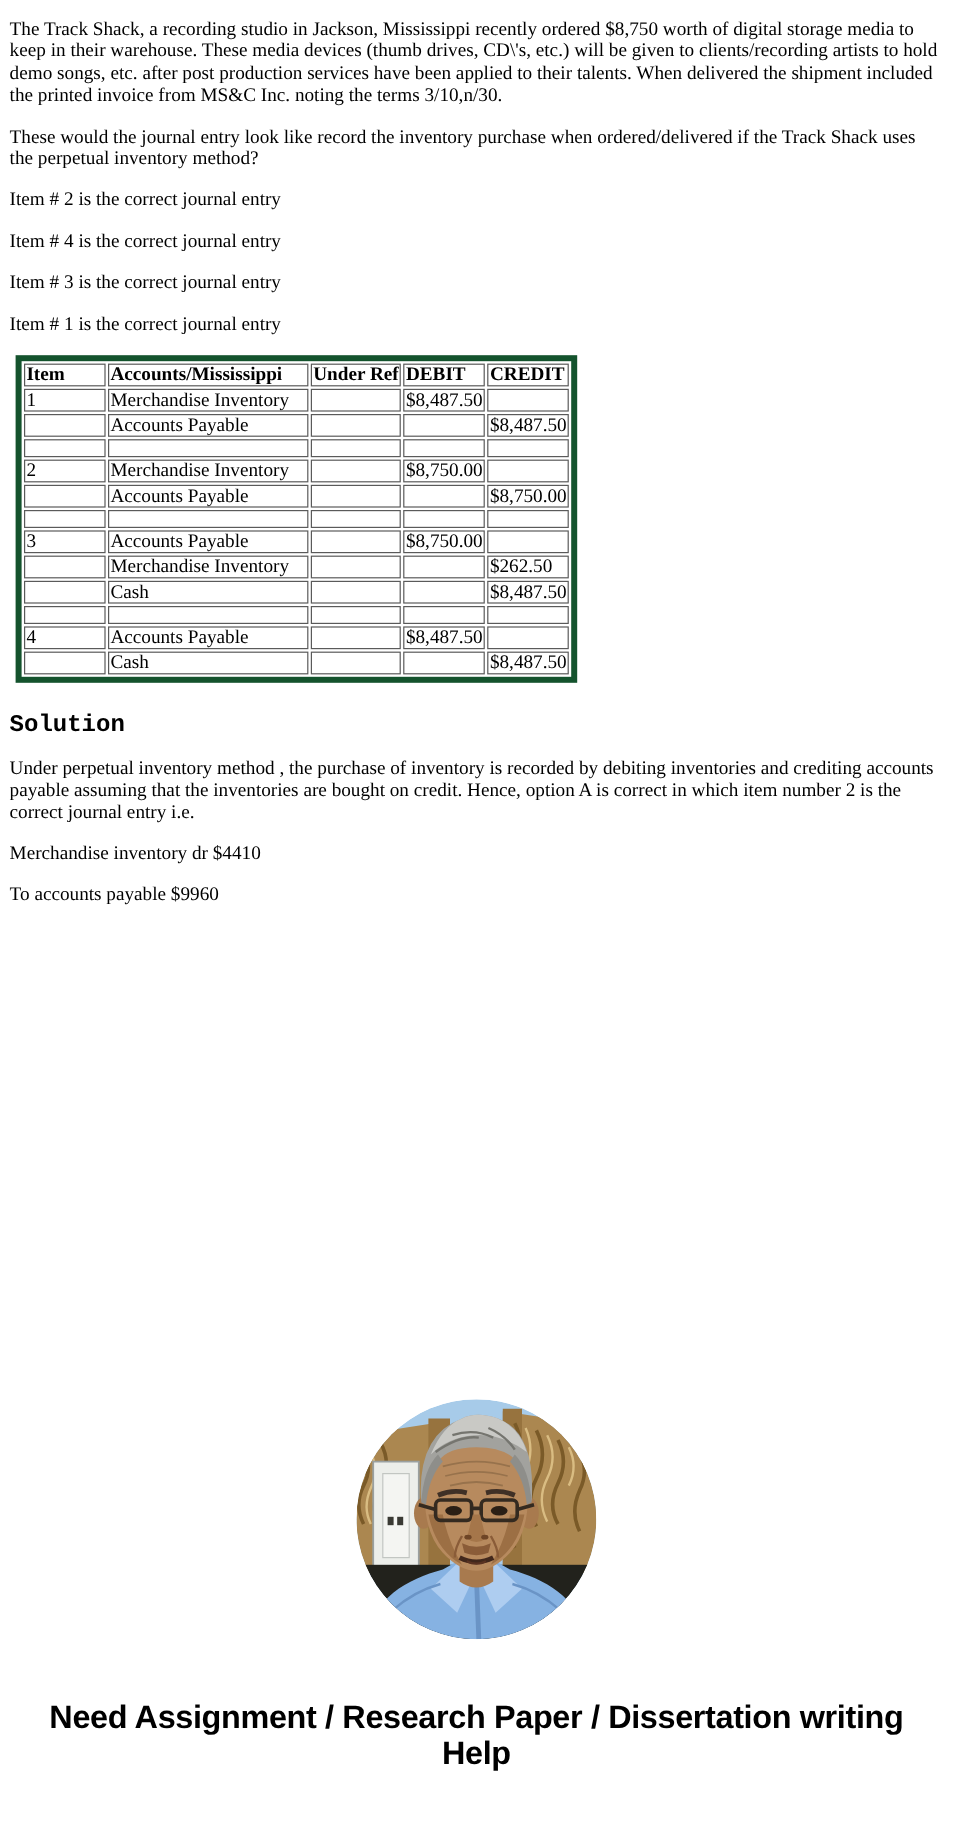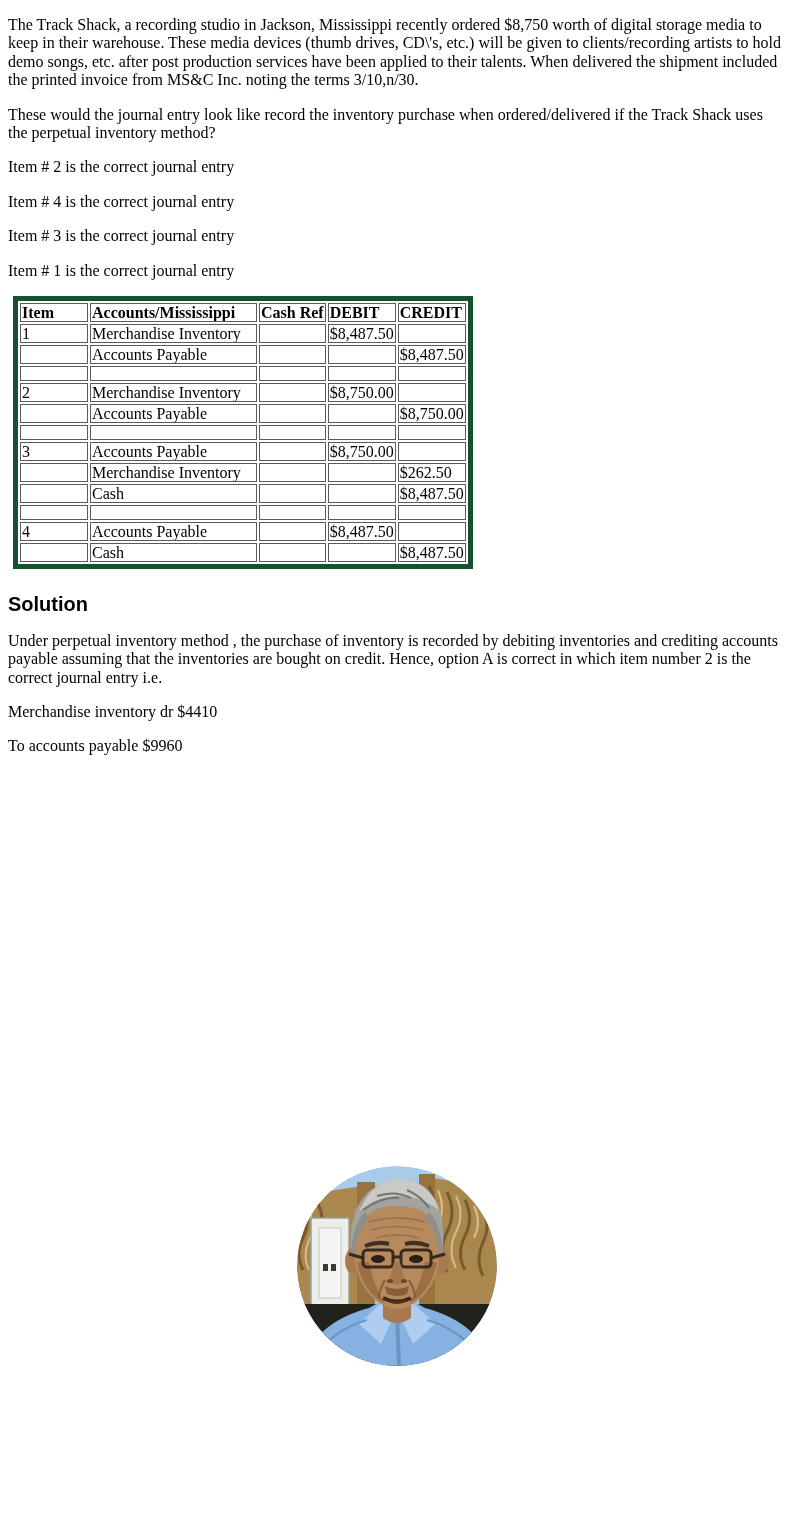--- a/index.html
+++ b/index.html
@@ -41,21 +41,21 @@
   col.c-credit  { width: 66px; }
   tr.empty td { height: 13px; line-height: 13px; }
   td.indent0 { padding-left: 1px; }
   td.indent1 { padding-left: 13px; }
   td.indent2 { padding-left: 17px; }
 
   h3.solution-heading {
     font-size: 20px;
     font-weight: bold;
     margin: 24px 0 16px 0;
-    font-family: Liberation Sans, sans-serif;
+    font-family: Liberation Mono, monospace;
   }
 
   .avatar-wrap {
     width: 200px;
     height: 200px;
     margin: 410px auto 0 auto;
     border-radius: 50%;
     overflow: hidden;
   }
   .avatar-wrap svg { display: block; }
@@ -89,21 +89,21 @@
     <col class="c-item">
       <col class="c-desc">
       <col class="c-postref">
       <col class="c-debit">
       <col class="c-credit">
   </colgroup>
   <thead>
     <tr>
       <th>Item</th>
       <th>Accounts/Mississippi</th>
-      <th>Cash Ref</th>
+      <th>Under Ref</th>
       <th>DEBIT</th>
       <th>CREDIT</th>
     </tr>
   </thead>
   <tbody>
       <tr>
         <td>1</td>
         <td class="indent0">Merchandise Inventory</td>
         <td>&nbsp;</td>
         <td>$8,487.50</td>
@@ -272,13 +272,14 @@
 
       <path d="M88,120 q12,6 24,0 l-2,8 q-10,4 -20,0 Z" fill="#8a5c38"></path>
 
       <path d="M86,132 q14,7 28,0" stroke="#42281c" stroke-width="4" fill="none"></path>
       <path d="M92,135 q8,4 16,0" stroke="#5a3322" stroke-width="2" fill="none"></path>
     </g>
   </svg>
 </div>
 
 <div class="footer-block">
+  <div>Need Assignment / Research Paper / Dissertation writing Help</div>
 </div>
 
 </body></html>

